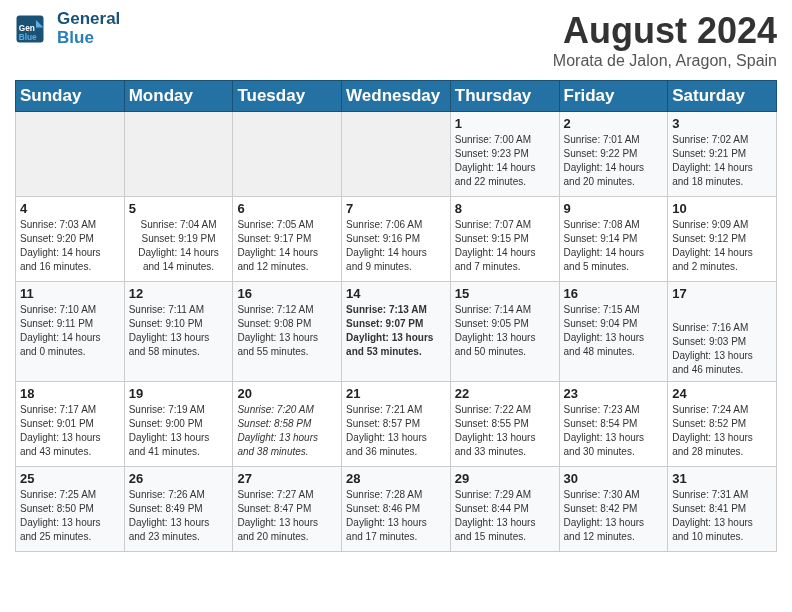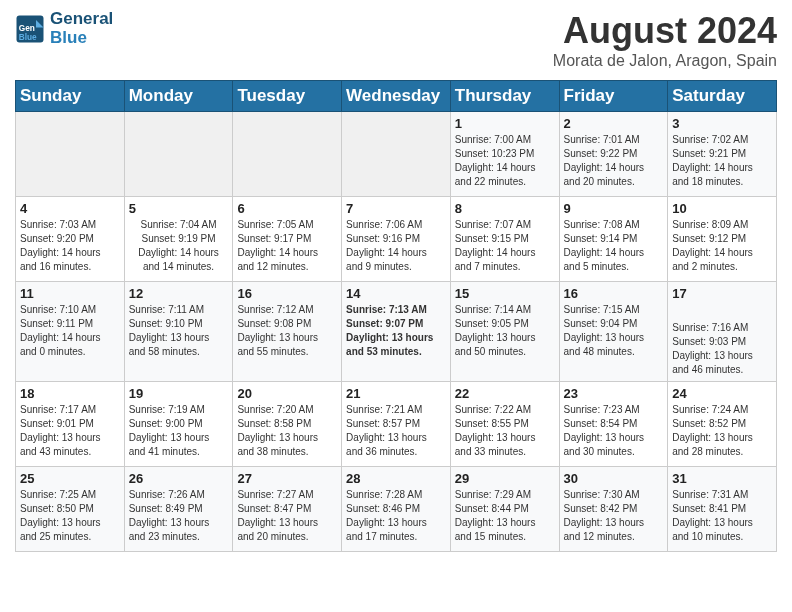--- a/index.html
+++ b/index.html
@@ -12,21 +12,21 @@
     }
     .header {
       display: flex;
       justify-content: space-between;
       align-items: flex-start;
       margin-bottom: 10px;
     }
     .logo {
       display: flex;
       align-items: center;
-      gap: 5px;
+      gap: 12px;
       justify-content: flex-end;
     }
     .logo-icon {
       width: 30px;
       height: 30px;
     }
     .title-block {
       text-align: right;
     }
     .calendar-title {
@@ -115,21 +115,21 @@
   </thead>
   <tbody id="calendar-body">
   <tr>
         <td class="empty"></td>
         <td class="empty"></td>
         <td class="empty"></td>
         <td class="empty"></td>
         <td>
           <span class="day-number">1</span>
           <div class="day-info" style="white-space: pre-line;">Sunrise: 7:00 AM
-Sunset: 10:23 PM
+Sunset: 9:23 PM
 Daylight: 14 hours
 and 22 minutes.</div>
         </td>
         <td>
           <span class="day-number">2</span>
           <div class="day-info" style="white-space: pre-line;">Sunrise: 7:01 AM
 Sunset: 9:22 PM
 Daylight: 14 hours
 and 20 minutes.</div>
         </td>
@@ -179,21 +179,21 @@
         </td>
         <td>
           <span class="day-number">9</span>
           <div class="day-info" style="white-space: pre-line;">Sunrise: 7:08 AM
 Sunset: 9:14 PM
 Daylight: 14 hours
 and 5 minutes.</div>
         </td>
         <td>
           <span class="day-number">10</span>
-          <div class="day-info" style="white-space: pre-line;">Sunrise: 8:09 AM
+          <div class="day-info" style="white-space: pre-line;">Sunrise: 9:09 AM
 Sunset: 9:12 PM
 Daylight: 14 hours
 and 2 minutes.</div>
         </td>
       </tr>
       <tr>
         <td>
           <span class="day-number">11</span>
           <div class="day-info" style="white-space: pre-line;">Sunrise: 7:10 AM
 Sunset: 9:11 PM
@@ -253,21 +253,21 @@
         </td>
         <td>
           <span class="day-number">19</span>
           <div class="day-info" style="white-space: pre-line;">Sunrise: 7:19 AM
 Sunset: 9:00 PM
 Daylight: 13 hours
 and 41 minutes.</div>
         </td>
         <td>
           <span class="day-number">20</span>
-          <div class="day-info" style="white-space: pre-line;">Sunrise: 7:20 AM
+          <div class="day-info" style="white-space: pre-line; font-style: italic;">Sunrise: 7:20 AM
 Sunset: 8:58 PM
 Daylight: 13 hours
 and 38 minutes.</div>
         </td>
         <td>
           <span class="day-number">21</span>
           <div class="day-info" style="white-space: pre-line;">Sunrise: 7:21 AM
 Sunset: 8:57 PM
 Daylight: 13 hours
 and 36 minutes.</div>

